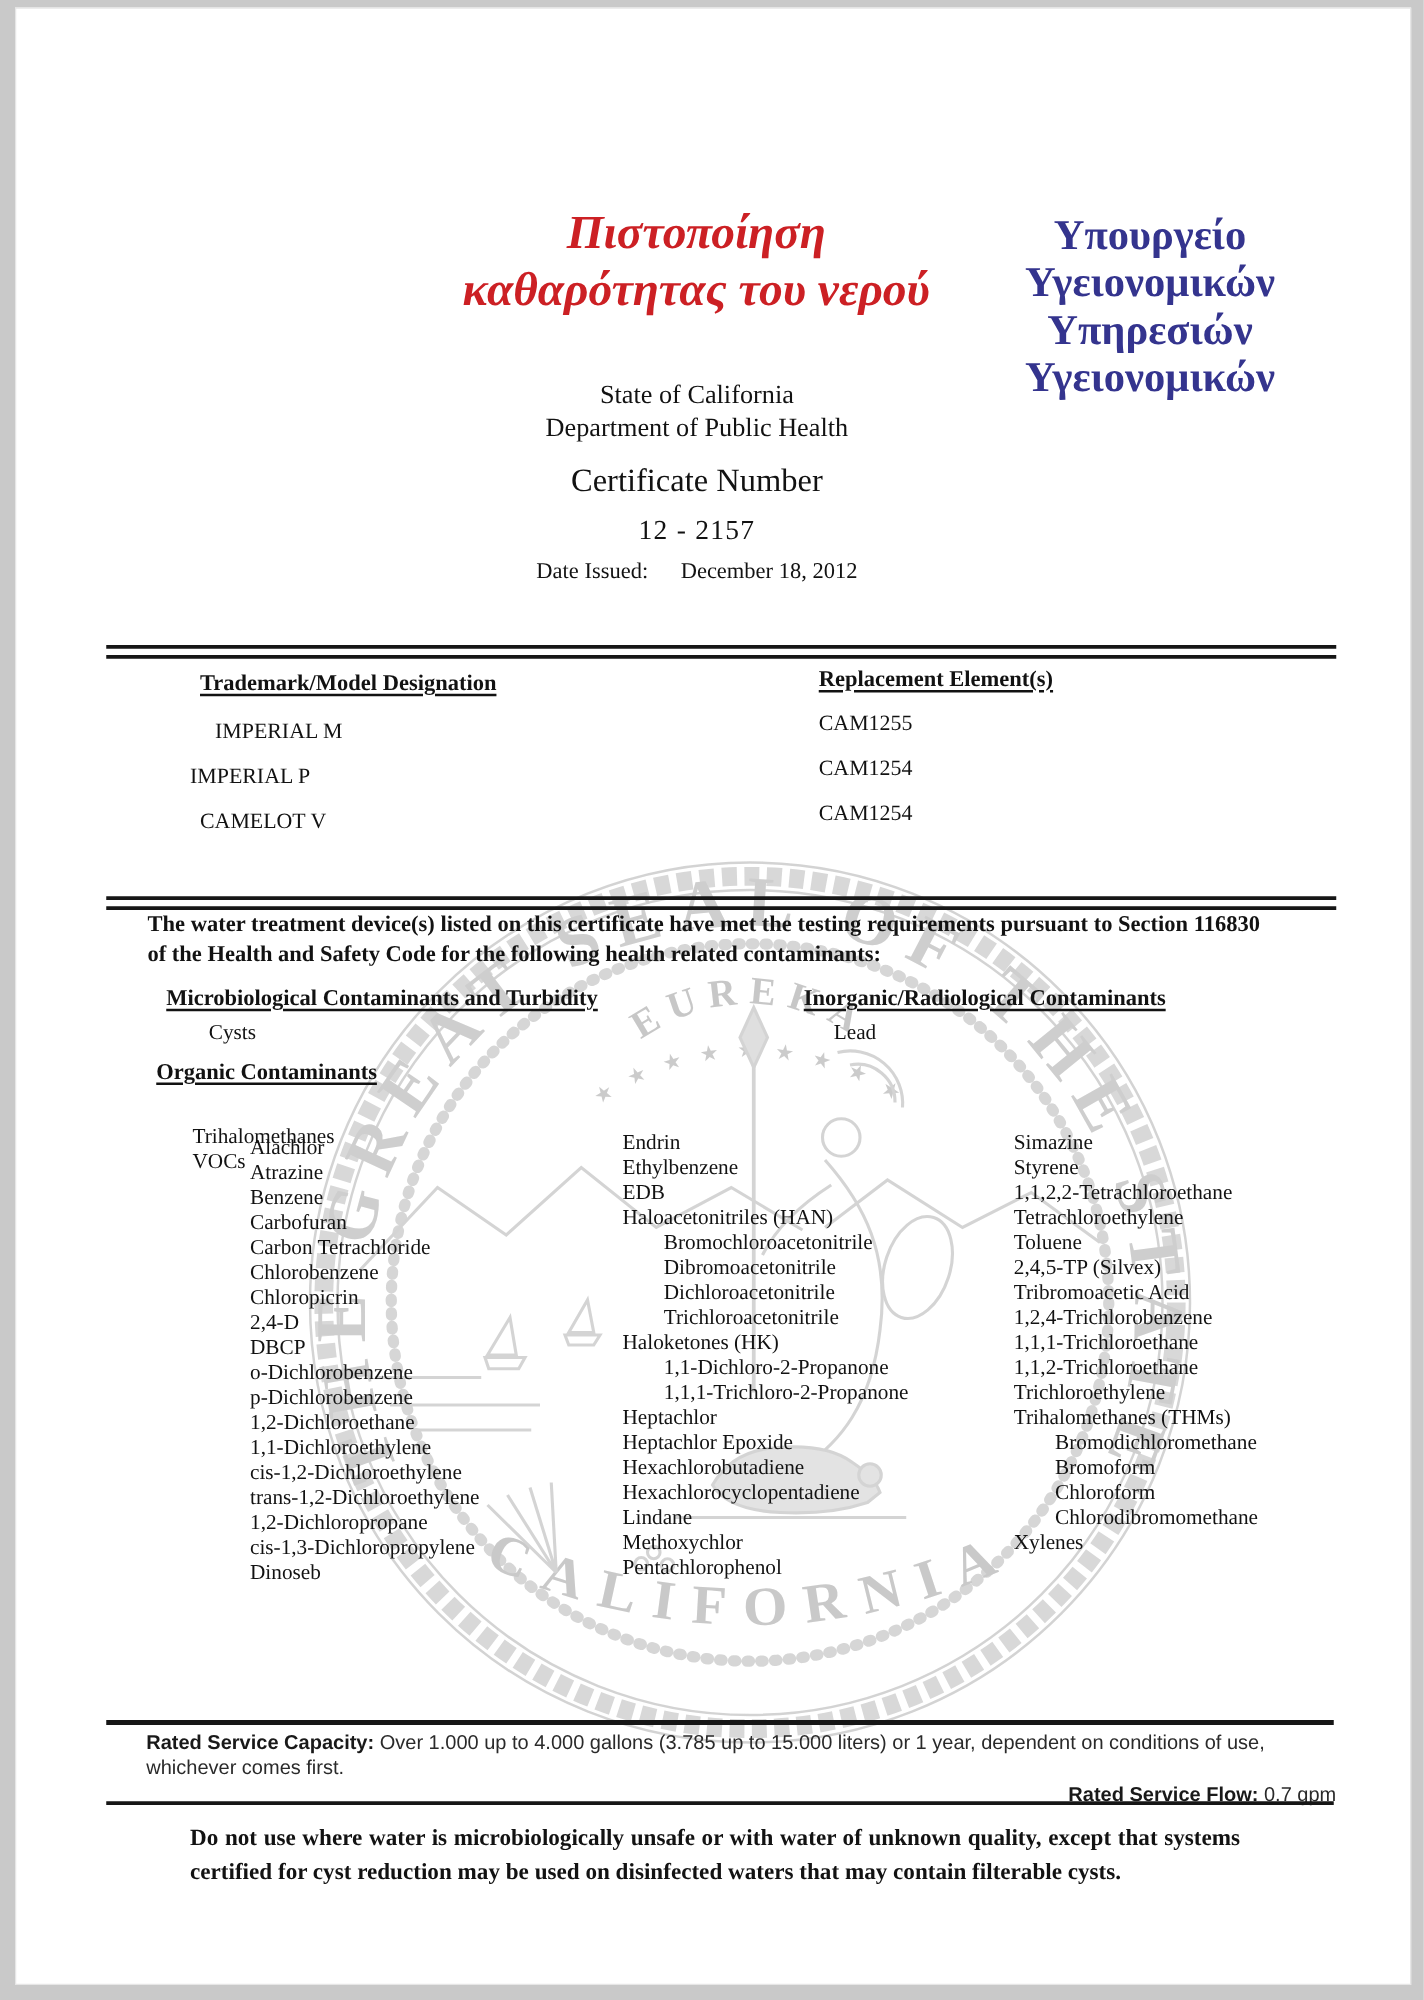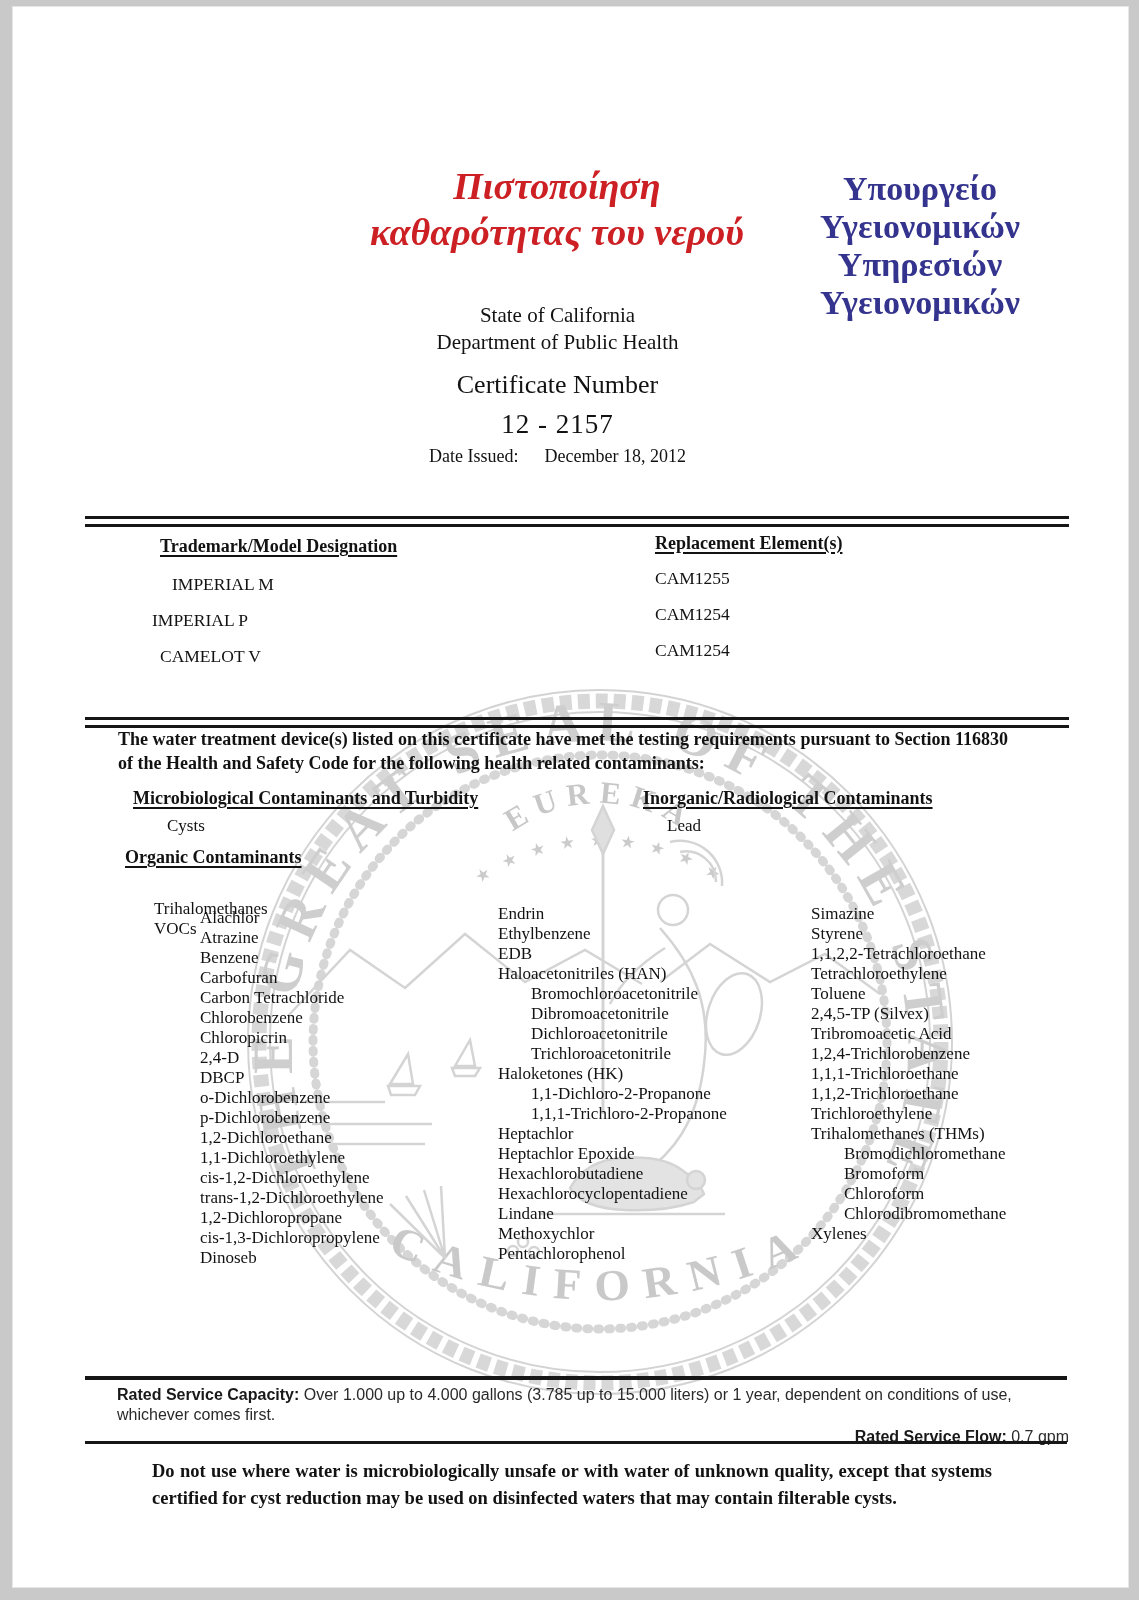--- a/index.html
+++ b/index.html
@@ -27,21 +27,21 @@
   .greek-blue{
     text-align:center;
     font-size:34px;line-height:38px;
     font-weight:bold;
     color:var(--blue,#34348e);
   }
   .center-col{text-align:center;}
   .line-state{font-size:21px;line-height:27px;}
   .line-dept{font-size:21px;line-height:27px;margin-bottom:12px;}
   .line-title{font-size:26px;line-height:34px;}
-  .line-certnum{font-size:27px;line-height:36px;margin-top:4px;letter-spacing:1px;}
+  .line-certnum{font-size:22px;line-height:36px;margin-top:4px;letter-spacing:1px;}
   .line-date{font-size:18px;line-height:24px;margin-top:2px;}
   .date-value{margin-left:26px;}
   .rule-double{
     position:absolute;left:85px;width:984px;height:5px;z-index:2;
     border-top:3px solid #161616;border-bottom:3px solid #161616;
   }
   .rule-thick{position:absolute;left:85px;width:982px;background:#161616;z-index:2;}
   .th{
     font-size:18px;font-weight:bold;
     text-decoration:underline;

